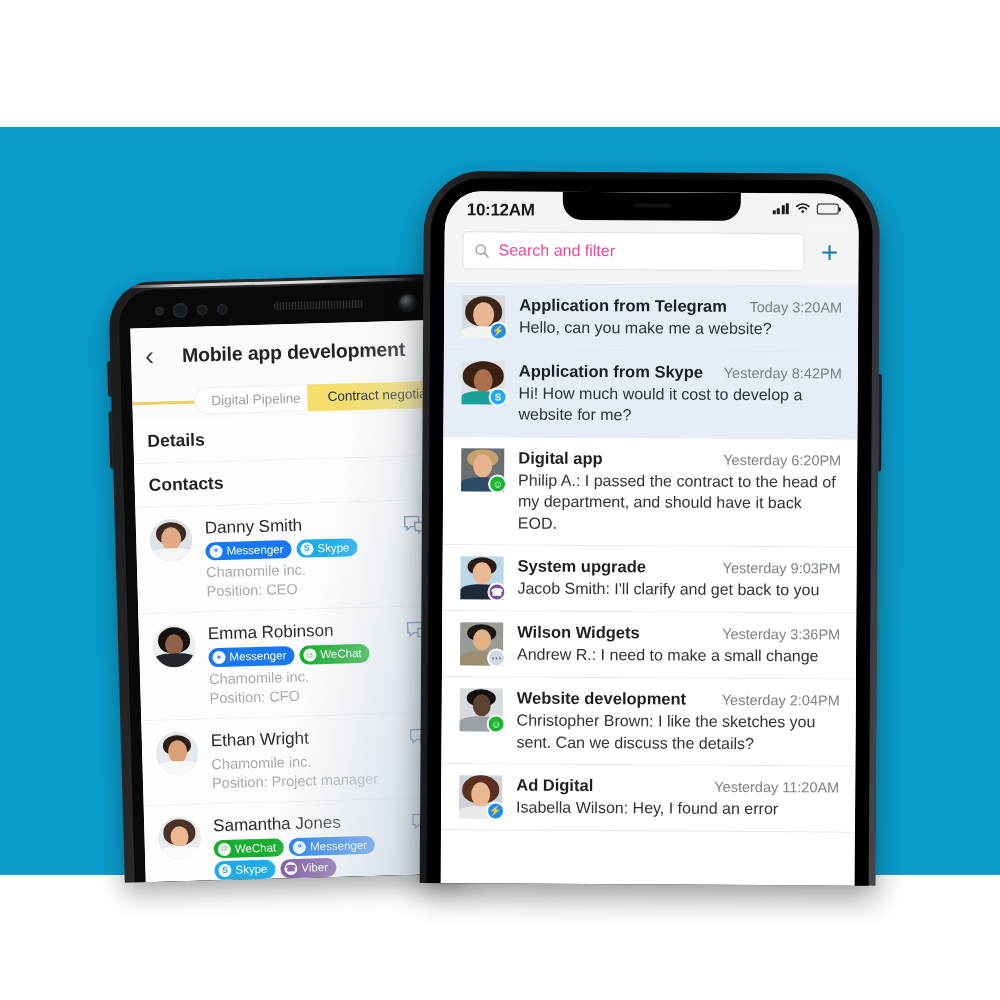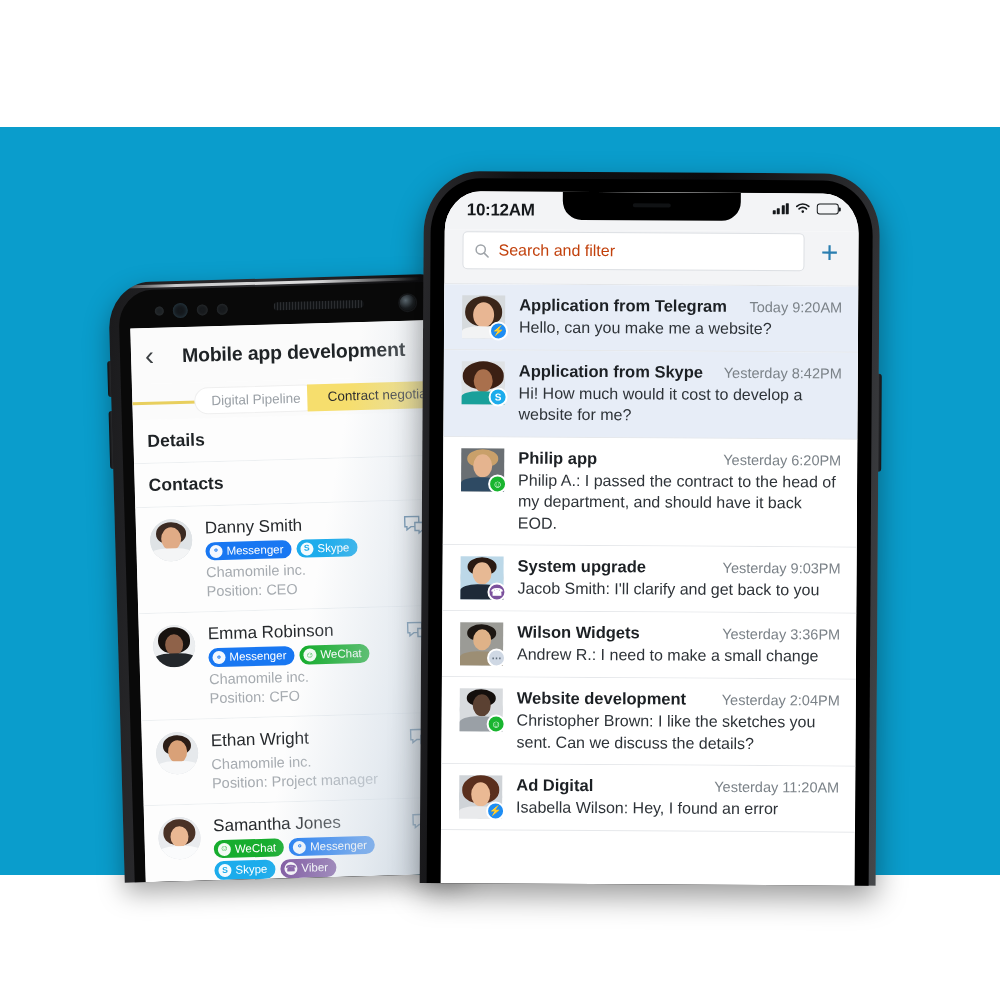--- a/index.html
+++ b/index.html
@@ -153,21 +153,21 @@
   .batt .lvl { height:100%; width:58%; background:#15181b; border-radius:1px; }
 
   .pr-searchrow {
     background:#f3f4f6; padding: 2px 14px 14px 18px; display:flex; align-items:center; gap:10px;
     border-bottom:1px solid #e3e5e8;
   }
   .pr-search {
     flex:1; height:38px; background:#fff; border:1px solid #dcdfe3; border-radius:5px;
     display:flex; align-items:center; padding: 0 11px; gap:9px;
   }
-  .pr-search .ph { font-size:16px; color:#c2410c; }
+  .pr-search .ph { font-size:16px; color:#ec4899; }
   .pr-plus { width:30px; font-size:30px; line-height:.72; color:#2a7eb0; text-align:center; font-weight:300;}
 
   .pr-list { background:#fff; }
   .pr-row {
     display:flex; padding: 11px 16px 11px 18px; border-bottom:1px solid #e6e8eb; background:#fff;
   }
   .pr-row.unread { background:#e7edf7; }
   .pr-av { width:43px; height:43px; border-radius:50%; flex:0 0 43px; margin-right:14px; position:relative;
            background:#c9ced3; overflow:visible; }
   .pr-av .imgwrap { width:100%; height:100%; border-radius:50%; overflow:hidden; }
@@ -413,21 +413,21 @@
               <div class="hair" style="left:3px;top:1px;width:37px;height:30px;background:#3a2519"></div>
               <div class="skin" style="left:11px;top:7px;width:21px;height:25px;background:#e8b693"></div>
               <div class="torso" style="height:12px;background:#f2f3f4"></div>
             </div>
               </div>
             <span class="pr-badge messenger">⚡</span>
           </div>
           <div class="pr-main">
             <div class="pr-top">
               <span class="pr-title2">Application from Telegram</span>
-              <span class="pr-time2">Today 9:20AM</span>
+              <span class="pr-time2">Today 3:20AM</span>
             </div>
             <div class="pr-snippet">Hello, can you make me a website?</div>
           </div>
         </div>
 
         <div class="pr-row unread">
           <div class="pr-av">
             <div class="imgwrap">
                 <div class="face">
               <div class="bg" style="background:#dfe2e5"></div>
@@ -454,21 +454,21 @@
               <div class="bg" style="background:#6a6f73"></div>
               <div class="hair" style="left:6px;top:1px;width:31px;height:18px;background:#c9a06a"></div>
               <div class="skin" style="left:12px;top:6px;width:19px;height:23px;background:#e5b48f"></div>
               <div class="torso" style="height:14px;background:#2e4a63"></div>
             </div>
               </div>
             <span class="pr-badge wechat">☺</span>
           </div>
           <div class="pr-main">
             <div class="pr-top">
-              <span class="pr-title2">Philip app</span>
+              <span class="pr-title2">Digital app</span>
               <span class="pr-time2">Yesterday 6:20PM</span>
             </div>
             <div class="pr-snippet">Philip A.: I passed the contract to the head of my department, and should have it back EOD.</div>
           </div>
         </div>
 
         <div class="pr-row">
           <div class="pr-av">
             <div class="imgwrap">
                 <div class="face">

